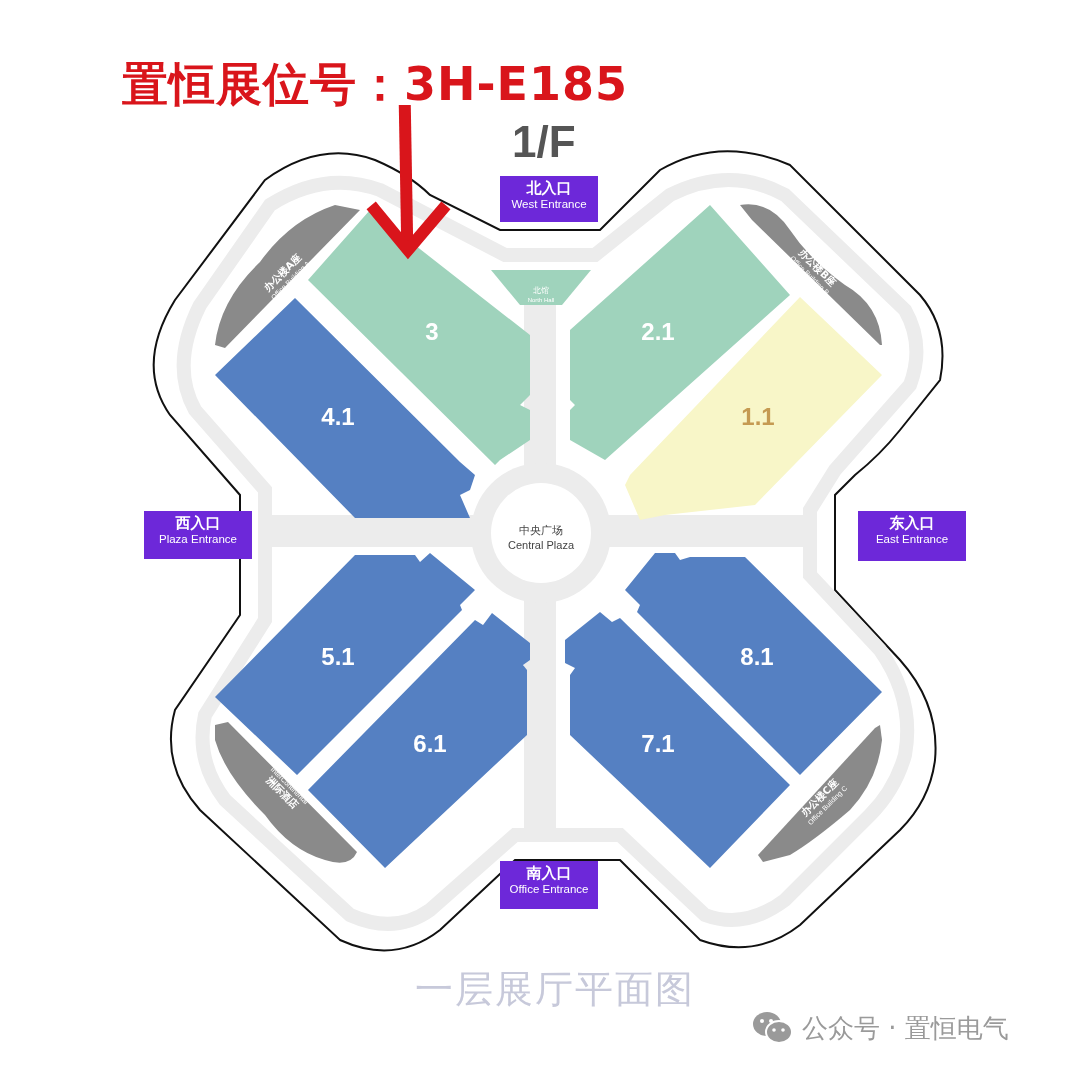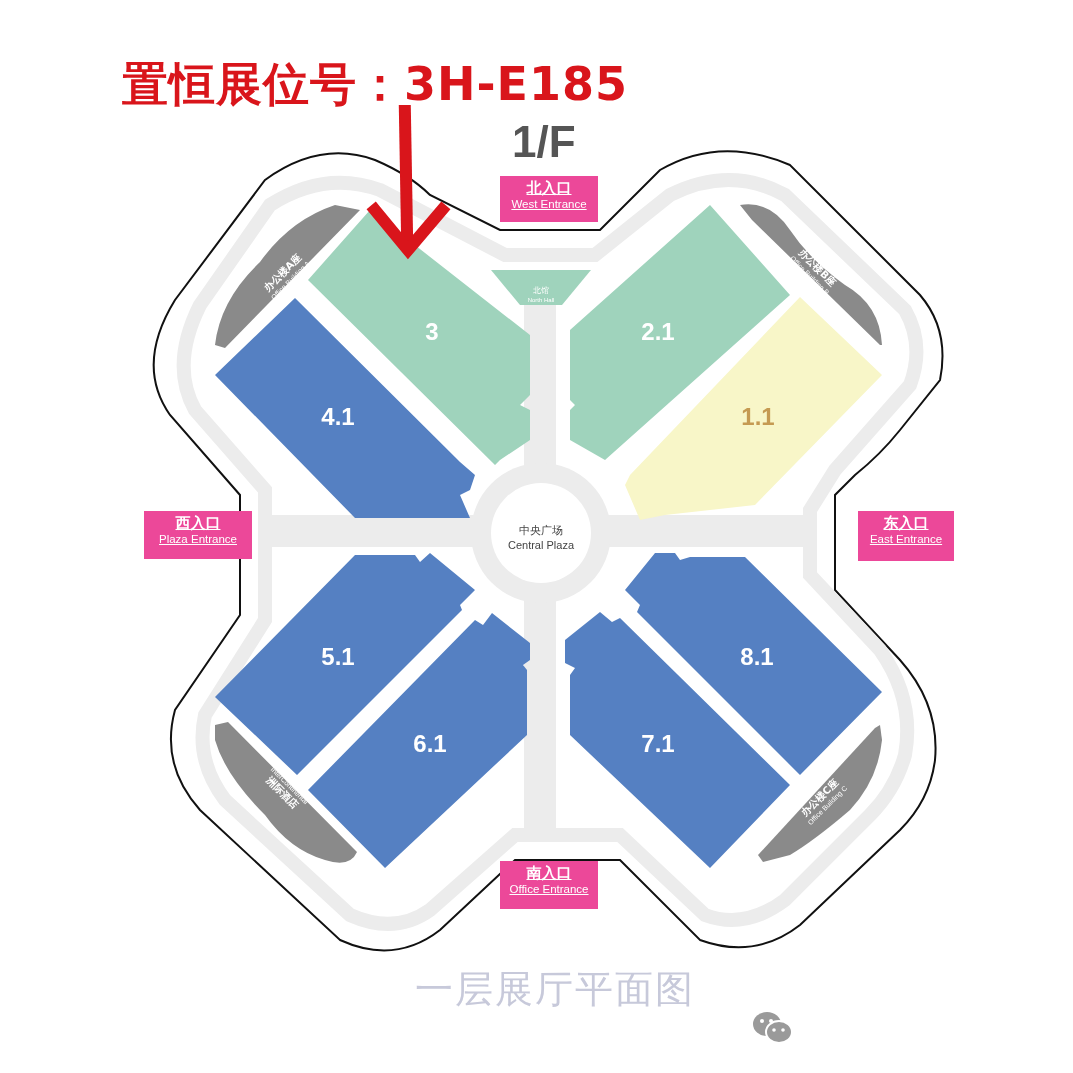--- a/index.html
+++ b/index.html
@@ -2,22 +2,22 @@
 <html><head>
 <meta charset="utf-8">
 <style>
   html, body { margin: 0; padding: 0; background: #ffffff; }
   body { width: 1073px; height: 1073px; position: relative; overflow: hidden;
          font-family: "DejaVu Sans", "Liberation Sans", sans-serif; }
   .headline { position: absolute; left: 122px; top: 38px; font-size: 46px; font-weight: bold;
               color: #d9151b; letter-spacing: 1px; white-space: nowrap; line-height: 1; margin-top: 23px; }
   .floor { position: absolute; left: 512px; top: 120px; font-size: 44px; font-weight: bold; color: #555555;
            font-family: "Liberation Sans", sans-serif; line-height: 1; }
-  .entrance { position: absolute; background: #ec4899; color: #ffffff; text-align: center;
-              box-sizing: border-box; padding-top: 4px; text-decoration: underline; }
+  .entrance { position: absolute; background: #6d28d9; color: #ffffff; text-align: center;
+              box-sizing: border-box; padding-top: 4px; }
   .entrance .zh { display: block; font-size: 15px; font-weight: bold; line-height: 17px; }
   .entrance .en { display: block; font-size: 11.5px; line-height: 14px; font-family: "Liberation Sans", sans-serif; }
   #map { position: absolute; left: 0; top: 0; }
   .footer-title { position: absolute; left: 415px; top: 970px; font-size: 38px; font-weight: normal;
                   color: #c7c9da; letter-spacing: 2px; line-height: 1; }
   .wechat { position: absolute; left: 752px; top: 1010px; display: flex; align-items: center; gap: 8px;
             color: #9a9a9a; font-size: 26px; line-height: 1; }
   .wechat-icon { width: 42px; height: 36px; position: relative; }
 </style>
 </head>
@@ -106,21 +106,21 @@
 <div class="floor">1/F</div>
 
 <div class="entrance" style="left:500px;top:176px;width:98px;height:46px;">
   <span class="zh">北入口</span>
   <span class="en">West Entrance</span>
 </div>
 <div class="entrance" style="left:144px;top:511px;width:108px;height:48px;">
   <span class="zh">西入口</span>
   <span class="en">Plaza Entrance</span>
 </div>
-<div class="entrance" style="left:858px;top:511px;width:96px;height:50px;">
+<div class="entrance" style="left:858px;top:511px;width:108px;height:50px;">
   <span class="zh">东入口</span>
   <span class="en">East Entrance</span>
 </div>
 <div class="entrance" style="left:500px;top:861px;width:98px;height:48px;">
   <span class="zh">南入口</span>
   <span class="en">Office Entrance</span>
 </div>
 
 <div class="footer-title">一层展厅平面图</div>
 
@@ -128,13 +128,14 @@
   <span class="wechat-icon">
     <svg width="42" height="36" viewBox="0 0 42 36">
       <ellipse cx="15" cy="14" rx="14" ry="12" fill="#9a9a9a"></ellipse>
       <ellipse cx="27" cy="22" rx="13" ry="11" fill="#9a9a9a" stroke="#ffffff" stroke-width="2"></ellipse>
       <circle cx="10" cy="11" r="2" fill="#fff"></circle>
         <circle cx="19" cy="11" r="2" fill="#fff"></circle>
       <circle cx="22" cy="20" r="1.8" fill="#fff"></circle>
         <circle cx="31" cy="20" r="1.8" fill="#fff"></circle>
     </svg>
   </span>
+  <span>公众号 · 置恒电气</span>
 </div>
 
 </body></html>

